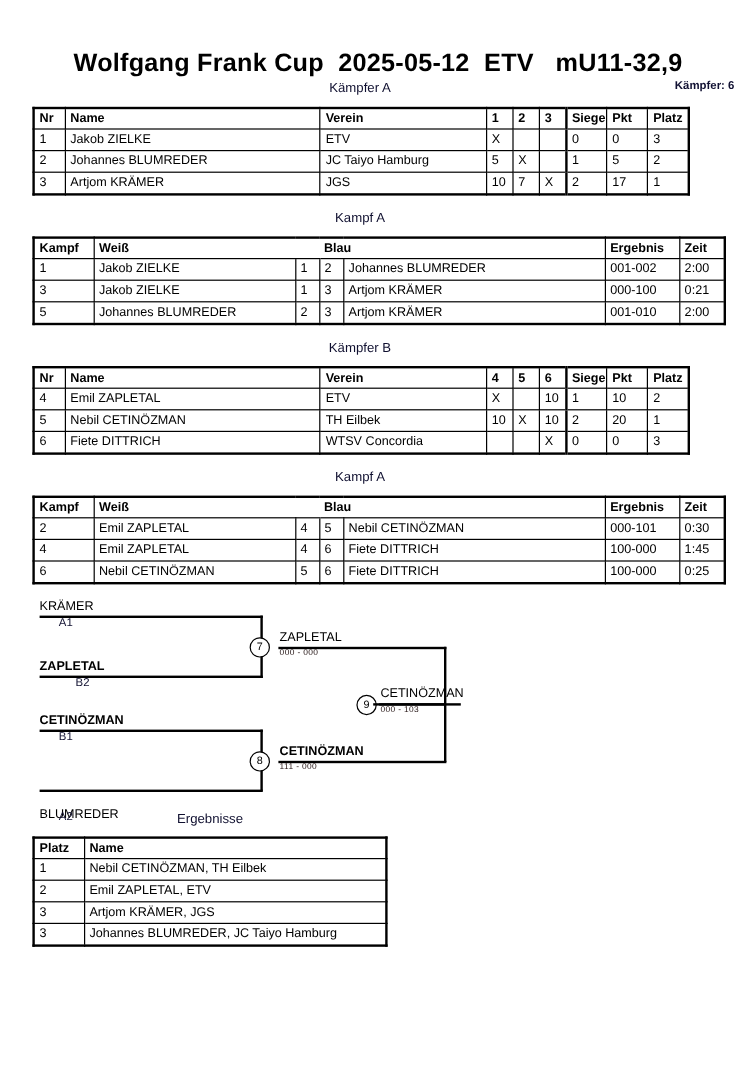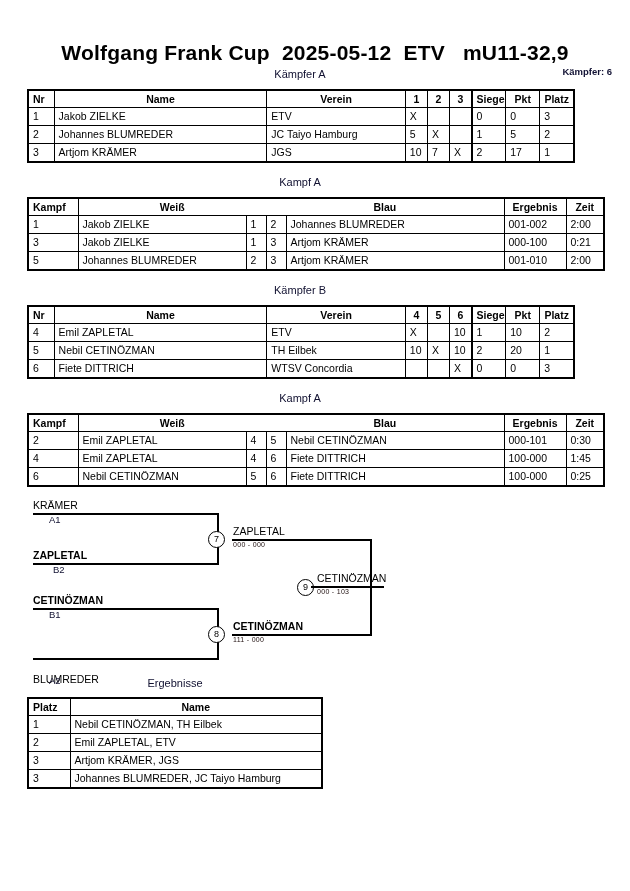--- a/index.html
+++ b/index.html
@@ -62,21 +62,20 @@
     padding: 0 4px;
     height: 17px;
     line-height: 17px;
     overflow: hidden;
     white-space: nowrap;
     font-weight: normal;
     text-align: left;
   }
   .tbl th {
     font-weight: bold;
-    text-align: center;
     height: 16px;
     line-height: 16px;
   }
   .c { text-align: center; }
   .b { font-weight: bold; }
   .thickL { border-left: 2px solid #000 !important; }
 
   
   .pool { left: 27px; width: 548px; }
   .pool .col-nr    { width: 26px; }
@@ -380,21 +379,21 @@
 </table>
 
 <div class="bracket">
 
   <div class="bk-name" style="left:33px; top:4px;">KRÄMER</div>
   <div class="bk-line" style="left:33px; top:18px; width:186px; height:1.6px;"></div>
   <div class="bk-seed" style="left:33px; top:19px;">A1</div>
 
   <div class="bk-name b" style="left:33px; top:54px; font-weight:bold;">ZAPLETAL</div>
   <div class="bk-line" style="left:33px; top:68px; width:186px; height:1.6px;"></div>
-  <div class="bk-seed" style="left:37px; top:69px;">B2</div>
+  <div class="bk-seed" style="left:47px; top:69px;">B2</div>
 
   <div class="bk-line" style="left:217px; top:18px; width:1.6px; height:52px;"></div>
   <div class="bk-node" style="left:208px; top:36px;">7</div>
 
   <div class="bk-name" style="left:233px; top:30px;">ZAPLETAL</div>
   <div class="bk-line" style="left:232px; top:44px; width:140px; height:1.6px;"></div>
   <div class="bk-score" style="left:233px; top:45px;">000 - 000</div>
 
   <div class="bk-name" style="left:33px; top:99px; font-weight:bold;">CETINÖZMAN</div>
   <div class="bk-line" style="left:33px; top:113px; width:186px; height:1.6px;"></div>

